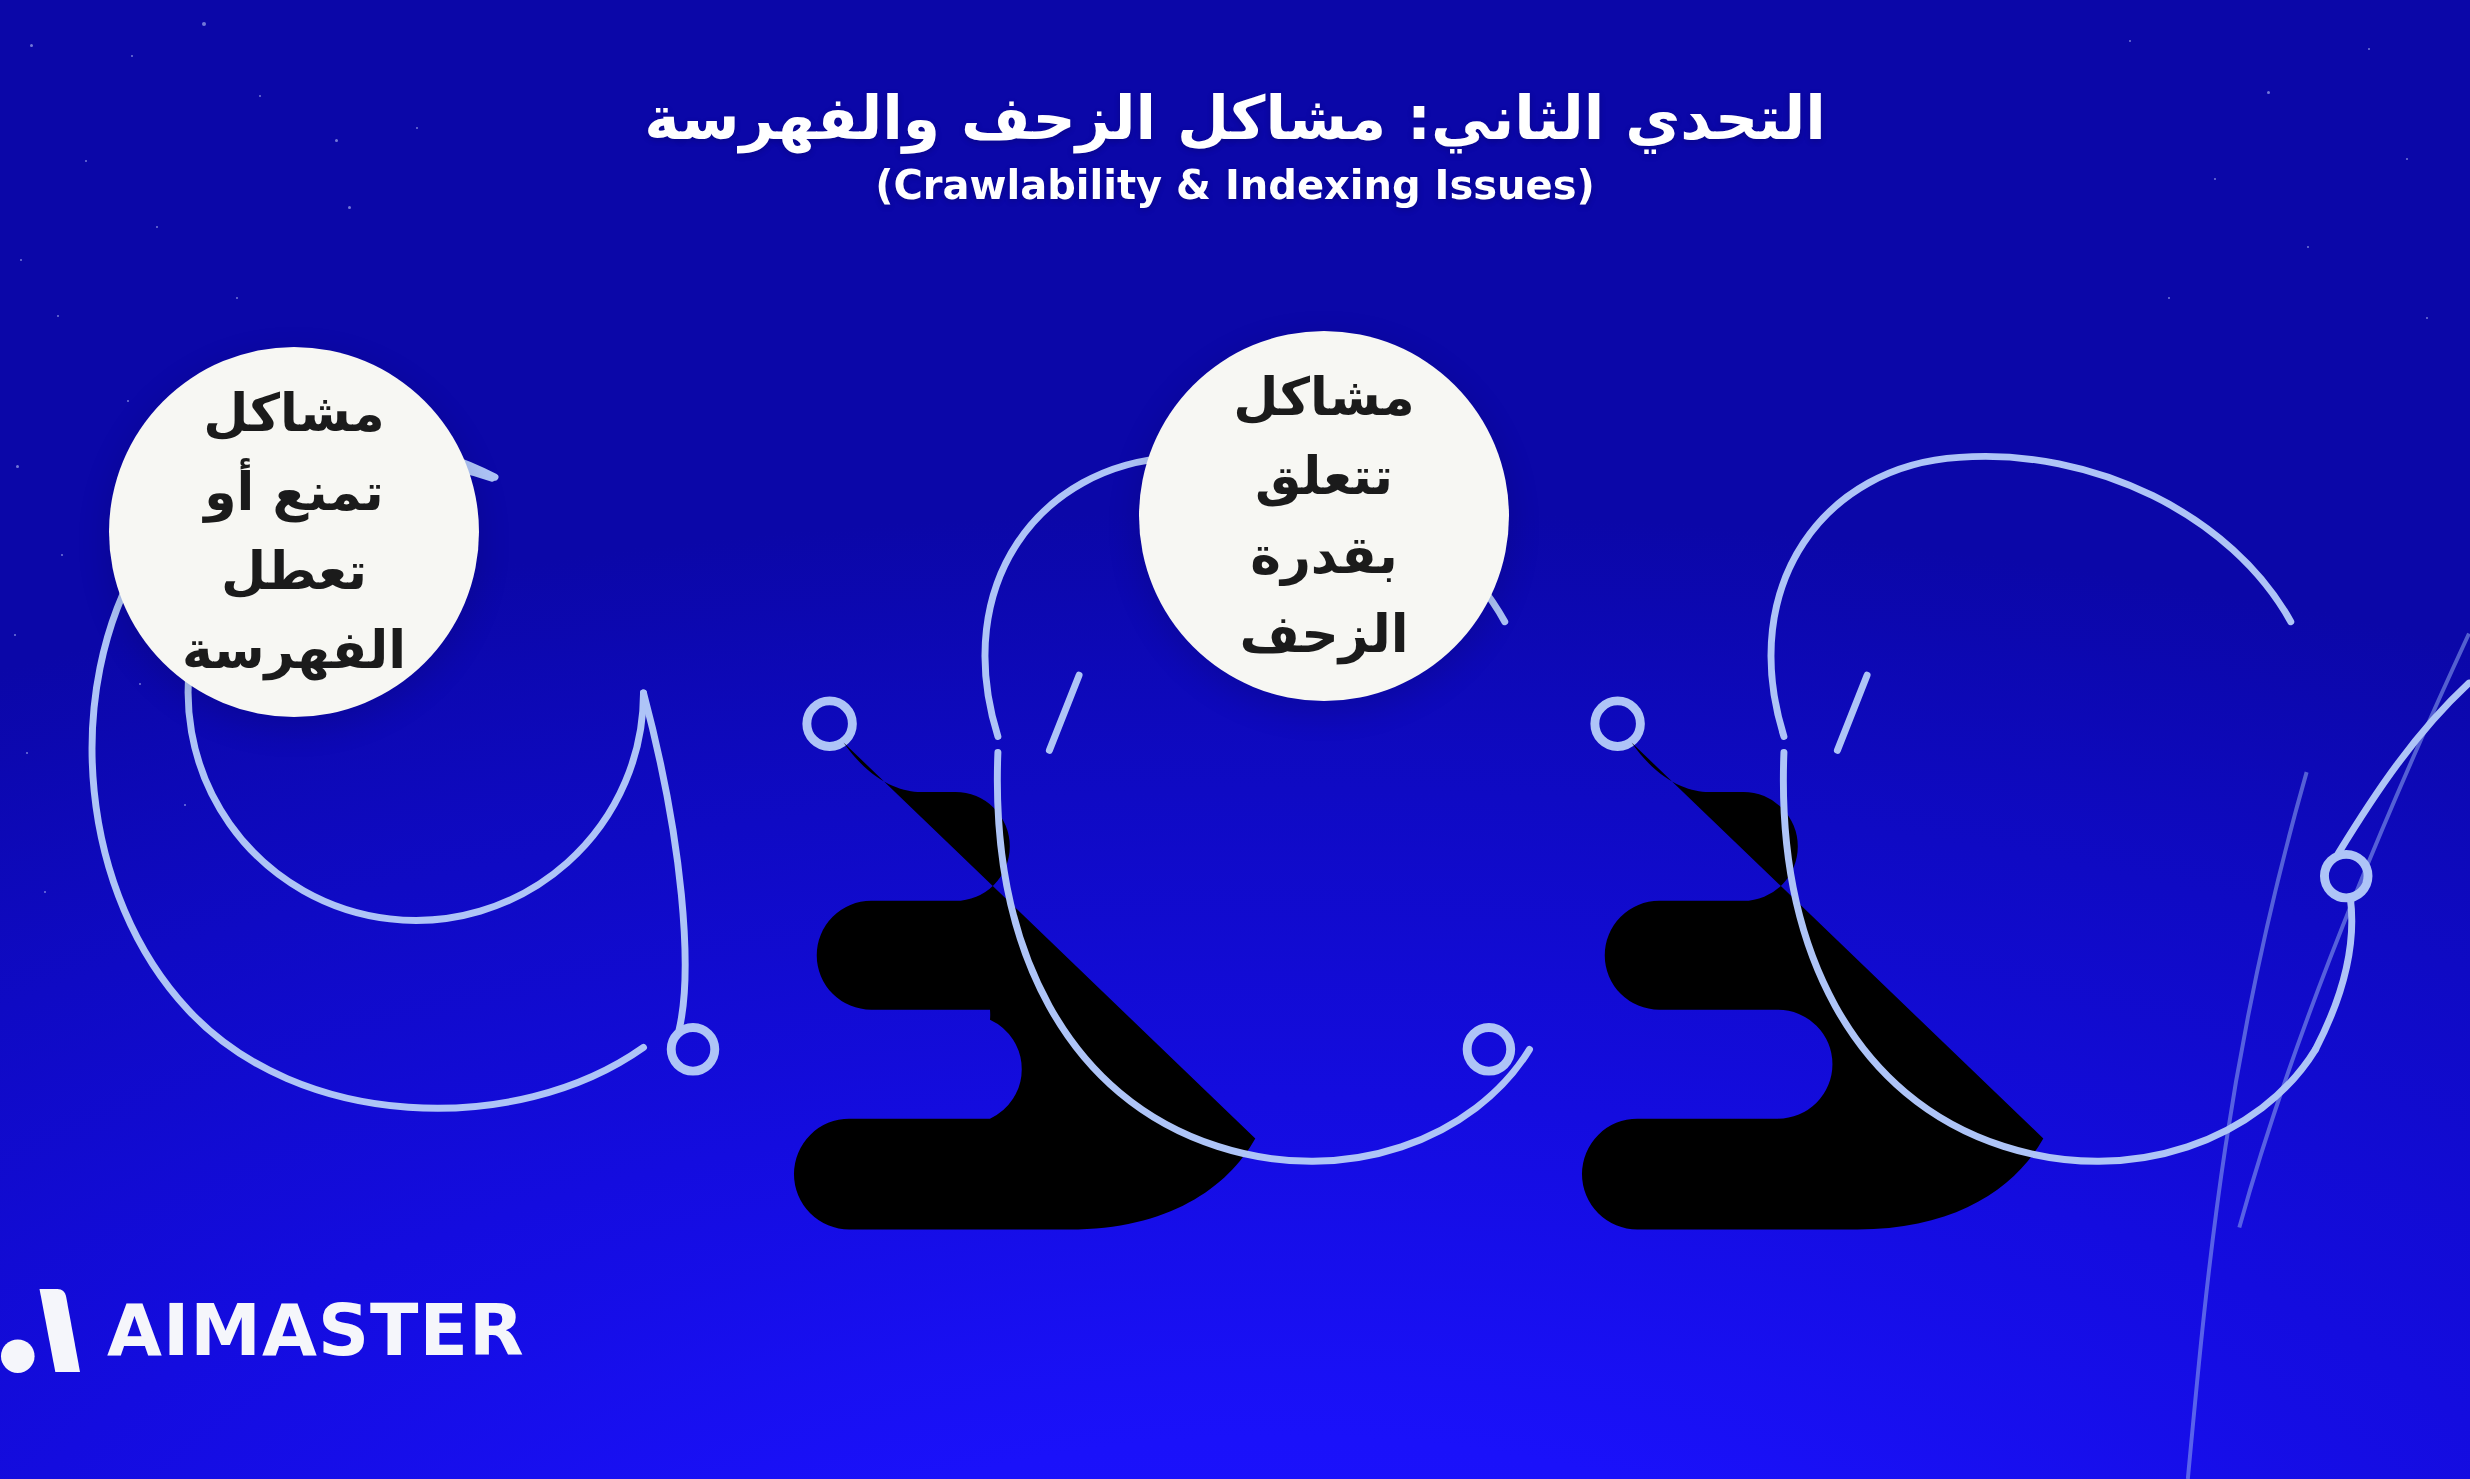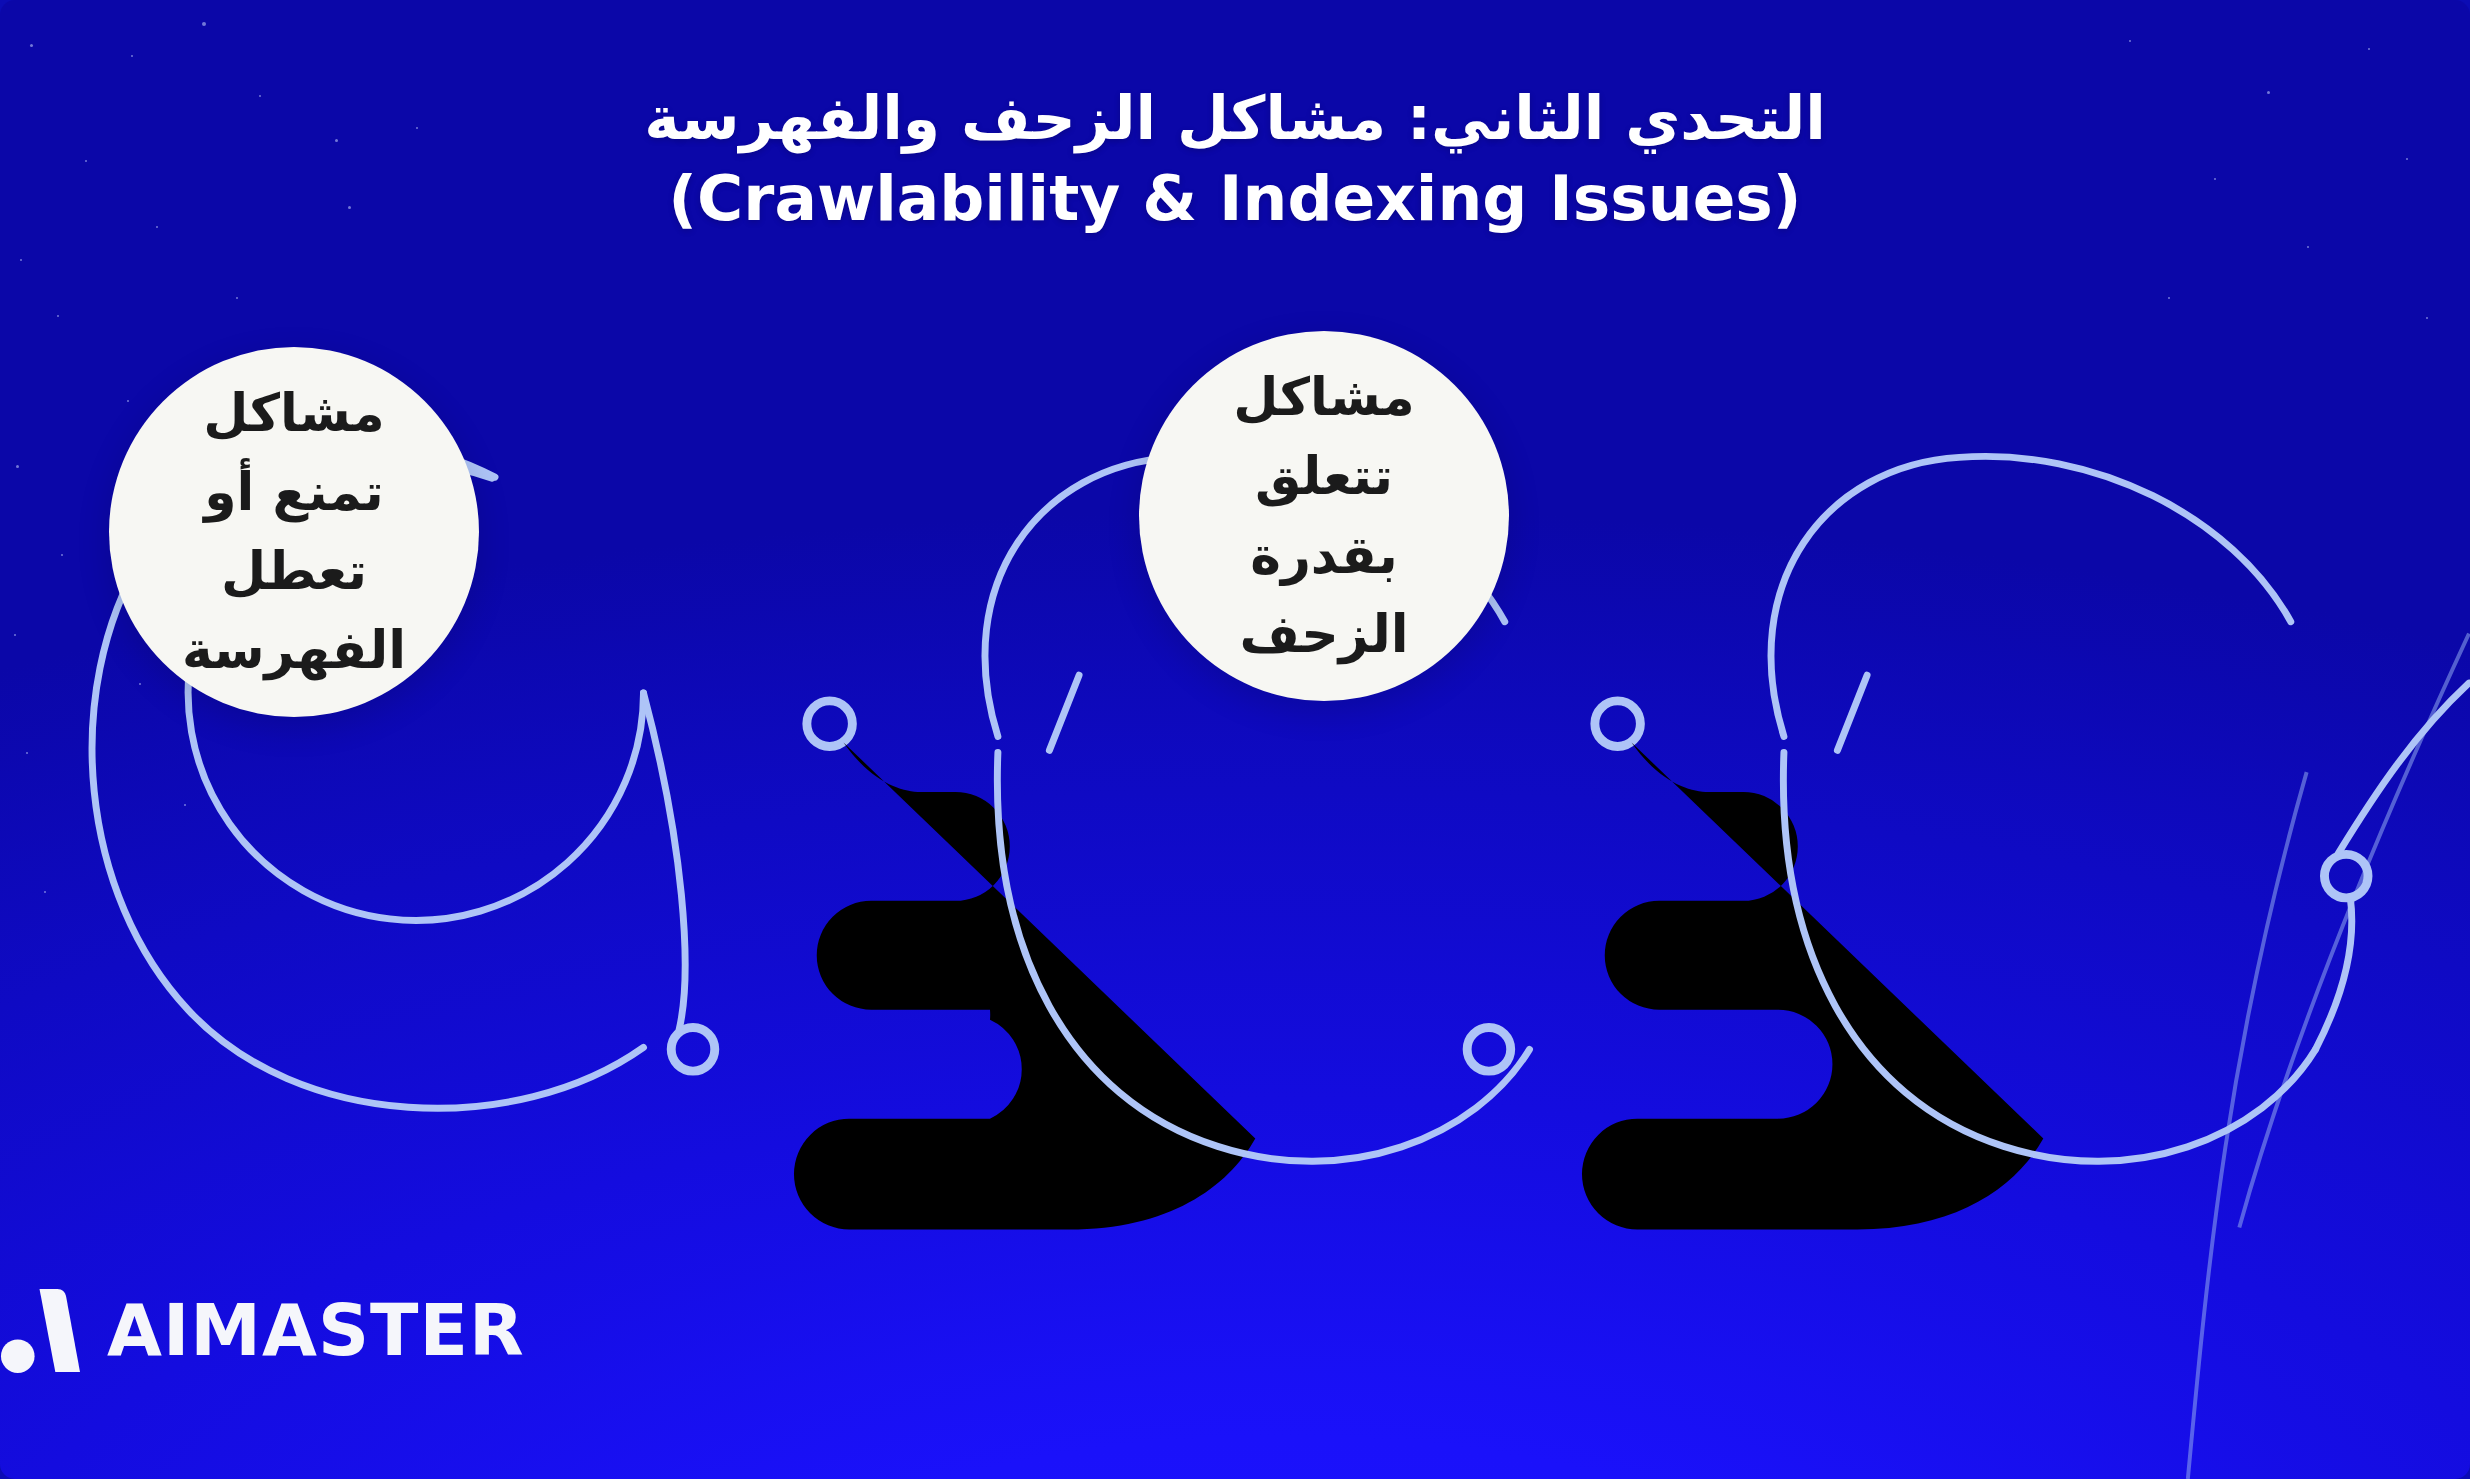--- a/index.html
+++ b/index.html
@@ -14,21 +14,20 @@
 
   #stage {
     position:relative;
     width:2470px;
     height:1479px;
     font-family:"DejaVu Sans","Liberation Sans",sans-serif;
     overflow:hidden;
     background:
       radial-gradient(ellipse 120% 95% at 52% 118%, #1d12ff 0%, #1a11fa 22%, #140cdf 46%, #0f0ac4 68%, #0b07a8 88%),
       linear-gradient(135deg, #09068f 0%, #0d0ab9 38%, #160fe8 70%, #1d13ff 100%);
-    border-radius: 15px;
   }
 
   
   #stars { position:absolute; inset:0; pointer-events:none; }
   .star {
     position:absolute;
     background:#c9d6ff;
     border-radius:50%;
     opacity:.55;
   }
@@ -56,21 +55,21 @@
     color:#ffffff;
     font-size:60px;
     font-weight:bold;
     line-height:1.18;
     letter-spacing:0px;
     text-shadow:0 2px 6px rgba(0,0,0,.18);
   }
   .title-en {
     direction:ltr;
     color:#ffffff;
-    font-size:63px;
+    font-size:40px;
     font-weight:bold;
     line-height:1.18;
     margin-top:8px;
     text-shadow:0 2px 6px rgba(0,0,0,.18);
   }
 
   
   .node {
     position:absolute;
     z-index:4;

